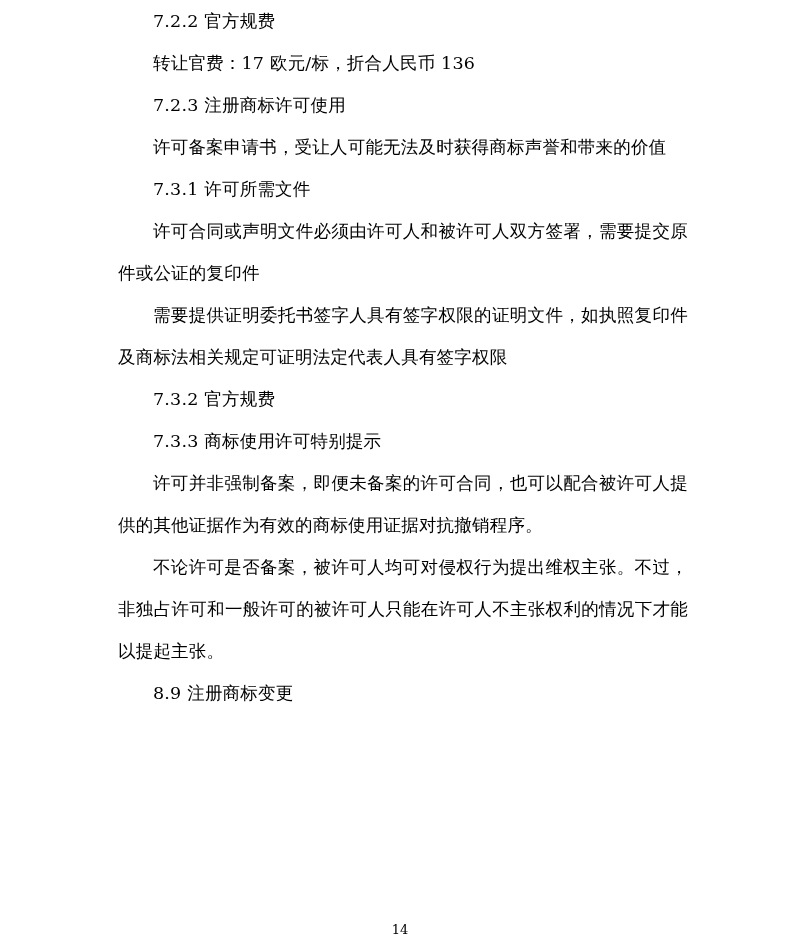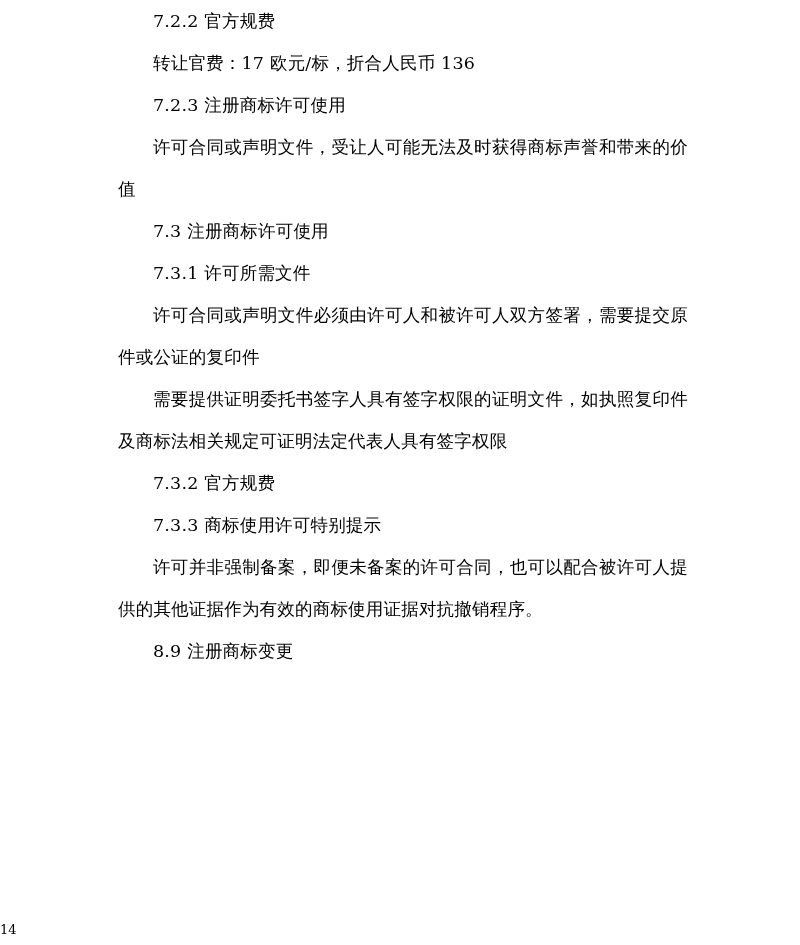--- a/index.html
+++ b/index.html
@@ -41,37 +41,38 @@
     text-indent: 2em;
   }
   .heading {
     text-indent: 2em;
   }
   .page-number {
     position: absolute;
     top: 922px;
     left: 0;
     width: 800px;
+    text-align: center;
     font-size: 13px;
     font-family: "DejaVu Serif", "Liberation Serif", serif;
     color: #000000;
   }
 </style>
 </head>
 <body>
 
 <div class="page">
   <div class="content">
     <p class="heading">7.2.2 官方规费</p>
     <p class="indent">转让官费：17 欧元/标，折合人民币 136</p>
     <p class="heading">7.2.3 注册商标许可使用</p>
-    <p class="indent">许可合同或声明文件，受让人可能无法及时获得商标声誉和带来的价值</p>
-    <p class="heading">7.3 注册商标许可使用</p>
+    <p class="indent">许可备案申请书，受让人可能无法及时获得商标声誉和带来的价值</p>
     <p class="heading">7.3.1 许可所需文件</p>
     <p class="indent">许可合同或声明文件必须由许可人和被许可人双方签署，需要提交原件或公证的复印件</p>
     <p class="indent">需要提供证明委托书签字人具有签字权限的证明文件，如执照复印件及商标法相关规定可证明法定代表人具有签字权限</p>
     <p class="heading">7.3.2 官方规费</p>
     <p class="heading">7.3.3 商标使用许可特别提示</p>
     <p class="indent">许可并非强制备案，即便未备案的许可合同，也可以配合被许可人提供的其他证据作为有效的商标使用证据对抗撤销程序。</p>
+    <p class="indent">不论许可是否备案，被许可人均可对侵权行为提出维权主张。不过，非独占许可和一般许可的被许可人只能在许可人不主张权利的情况下才能以提起主张。</p>
     <p class="heading">8.9 注册商标变更</p>
   </div>
   <div class="page-number">14</div>
 </div>
 
 </body></html>

